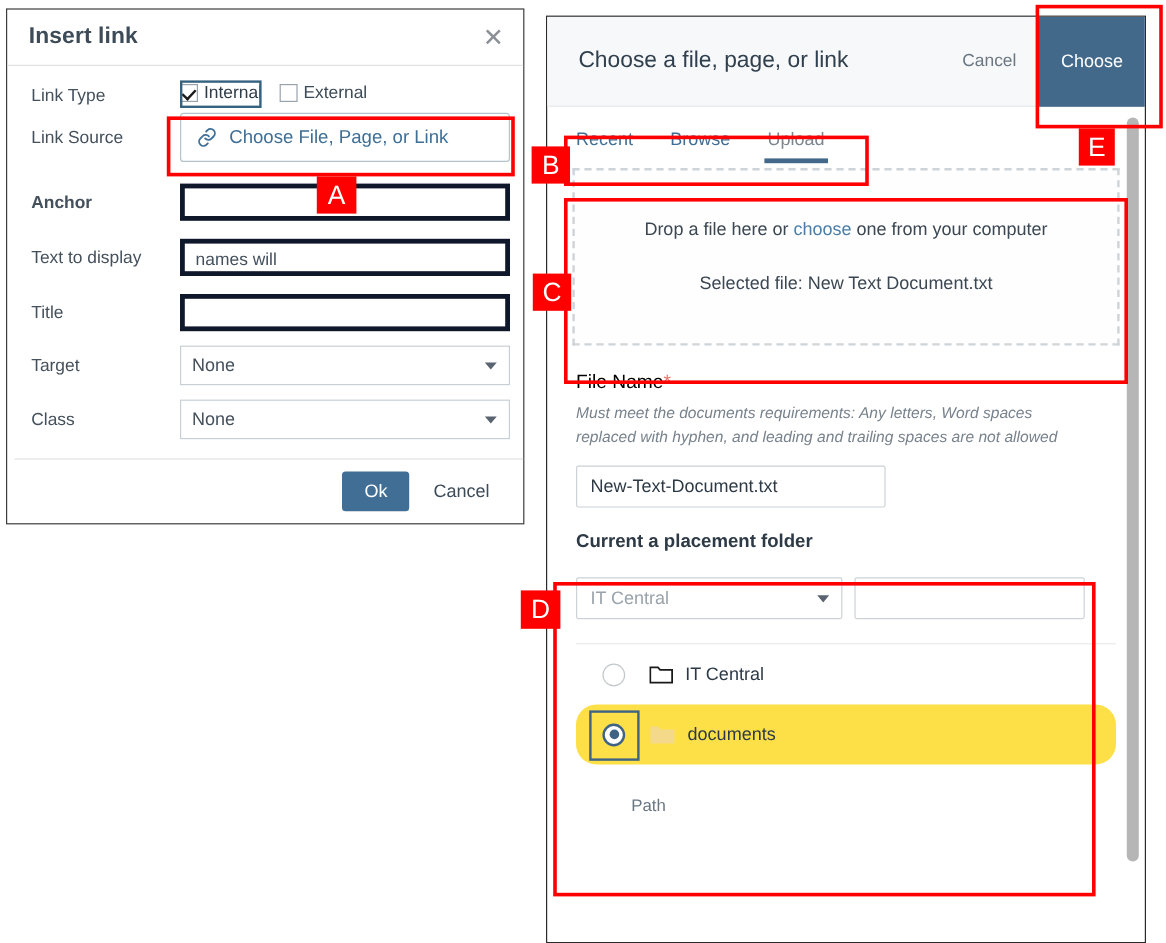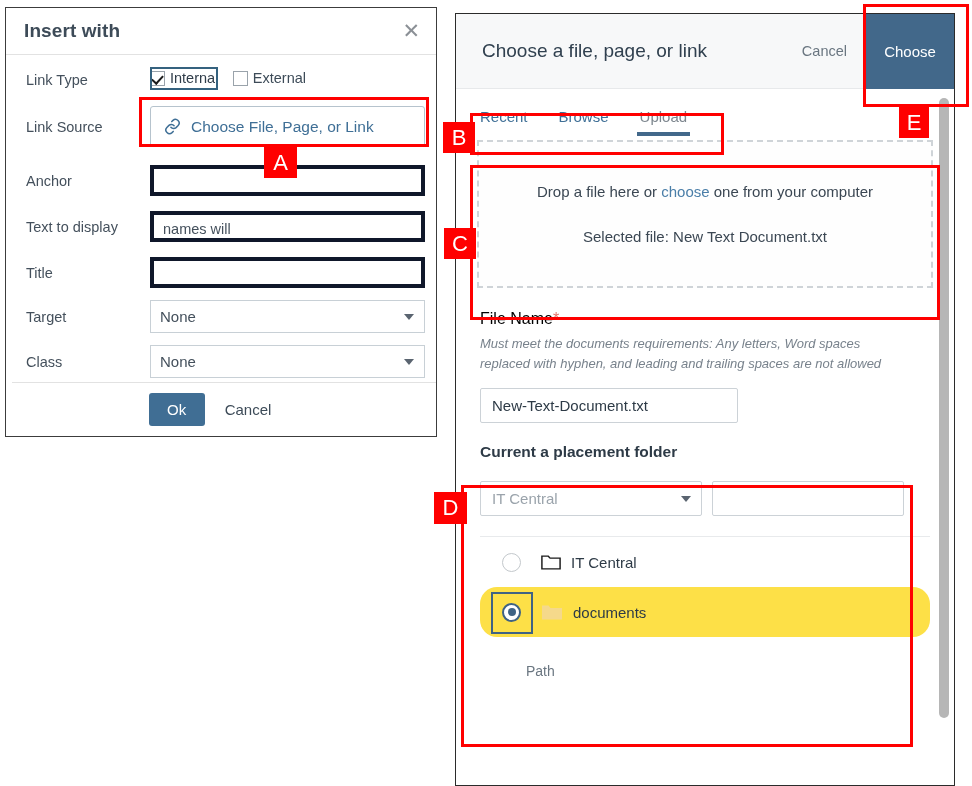--- a/index.html
+++ b/index.html
@@ -52,21 +52,21 @@
     border:1px solid #c8d0d6;background:#fff;
     font-size:15px;color:#44505c;
     padding:0 9px;line-height:31px;position:relative;
   }
   .sel-caret{
     position:absolute;right:10px;top:50%;transform:translateY(-50%);
     width:0;height:0;border-left:5px solid transparent;border-right:5px solid transparent;
     border-top:6px solid #5a6470;
   }
   
-  #linktype-row{margin-bottom:15px;height:22px;}
+  #linktype-row{margin-bottom:3px;height:22px;}
   .cbx-wrap{display:inline-flex;align-items:center;margin-right:10px;}
   .cbx{
     width:15px;height:15px;border:1px solid #9aa3ab;background:#fff;
     box-sizing:border-box;position:relative;margin-right:5px;
     display:inline-block;
   }
   .cbx.checked:after{
     content:"";position:absolute;left:3px;top:1px;width:5px;height:9px;
     border:solid #1b1b1b;border-width:0 2.1px 2.1px 0;transform:rotate(43deg);
   }
@@ -81,21 +81,21 @@
   #link-source-field{
     box-sizing:border-box;width:275px;height:41px;
     border:1px solid #b6c3cd;border-radius:3px;background:#fff;
     display:flex;align-items:center;padding:0 12px;
     color:#3f6f96;font-size:15.5px;cursor:pointer;
   }
   #link-icon{margin-right:9px;display:flex;align-items:center;}
   .dialog-footer{
     position:absolute;left:6px;right:0;bottom:0;height:54px;
     border-top:1px solid #e2e2e2;
-    display:flex;align-items:center;justify-content:center;
+    display:flex;align-items:center;justify-content:flex-end;
     padding-right:22px;box-sizing:border-box;gap:14px;
   }
   #ok-button{
     background:#406e94;color:#fff;border:none;
     width:56px;height:33px;border-radius:3px;
     font-size:15px;cursor:pointer;
     font-family:"Liberation Sans",sans-serif;
   }
   #cancel-button-left{
     color:#3d4b58;font-size:15px;cursor:pointer;background:none;border:none;
@@ -214,21 +214,21 @@
     font-size:22px;font-family:"Liberation Sans",sans-serif;
     pointer-events:none;
   }
 </style>
 </head>
 <body>
 
 <div class="abs" id="insert-link-dialog">
 
   <div id="insert-link-titlebar">
-    <div id="insert-link-title">Insert with</div>
+    <div id="insert-link-title">Insert link</div>
     <div id="insert-link-close">✕</div>
   </div>
 
   <div class="form-body">
 
     <div class="form-row" id="linktype-row">
       <div class="form-label">Link Type</div>
       <div class="form-control" style="position:relative;">
         <span class="cbx-wrap">
           <span class="cbx checked"></span>
@@ -250,21 +250,21 @@
             <svg width="19" height="19" viewBox="0 0 24 24" fill="none" stroke="#3f6f96" stroke-width="1.9" stroke-linecap="round">
               <path d="M10 13a4.5 4.5 0 0 0 6.5.4l2.6-2.6a4.6 4.6 0 0 0-6.5-6.5l-1.5 1.5"></path>
               <path d="M14 11a4.5 4.5 0 0 0-6.5-.4L4.9 13.2a4.6 4.6 0 0 0 6.5 6.5l1.5-1.5"></path>
             </svg>
           </span>
           <span>Choose File, Page, or Link</span>
         </div>
       </div>
     </div>
 
-    <div class="form-row" style="margin-bottom:15px;">
+    <div class="form-row" style="margin-bottom:15px;font-weight:bold;">
       <div class="form-label">Anchor</div>
       <div class="form-control">
         <div class="txt-input"></div>
       </div>
     </div>
 
     <div class="form-row" style="margin-bottom:15px;">
       <div class="form-label">Text to display</div>
       <div class="form-control">
         <div class="txt-input">names will</div>

